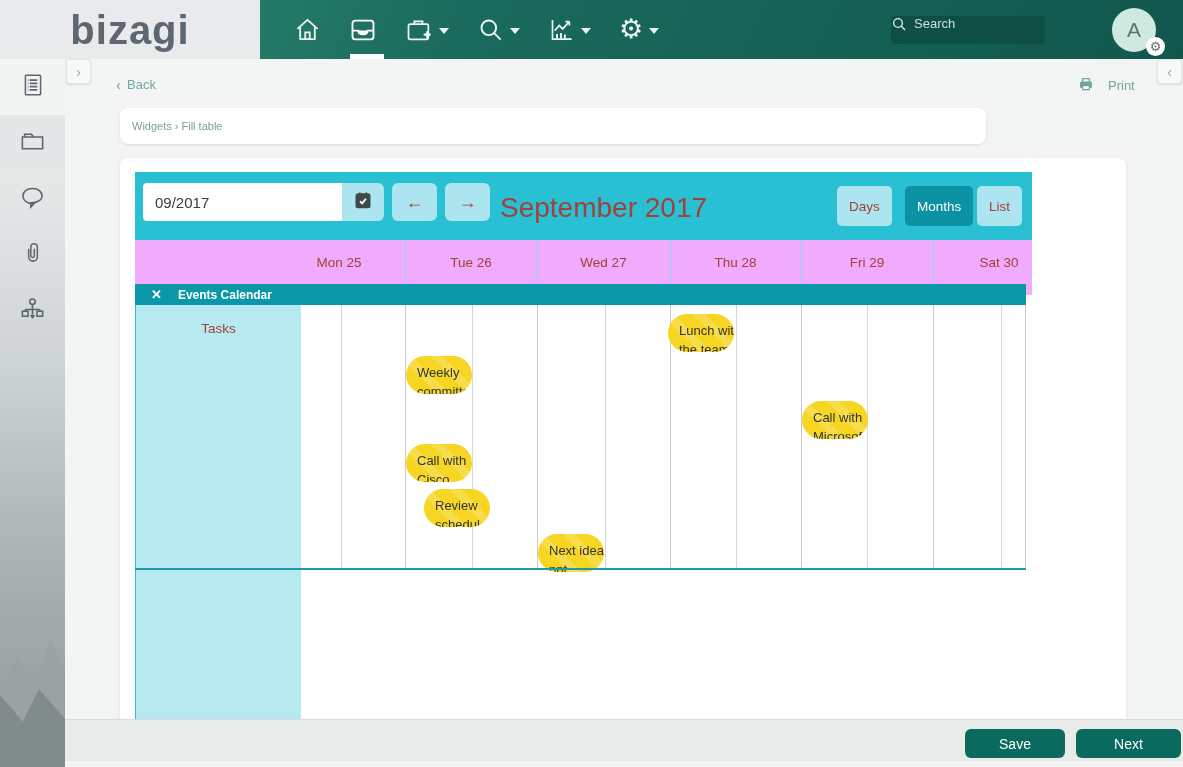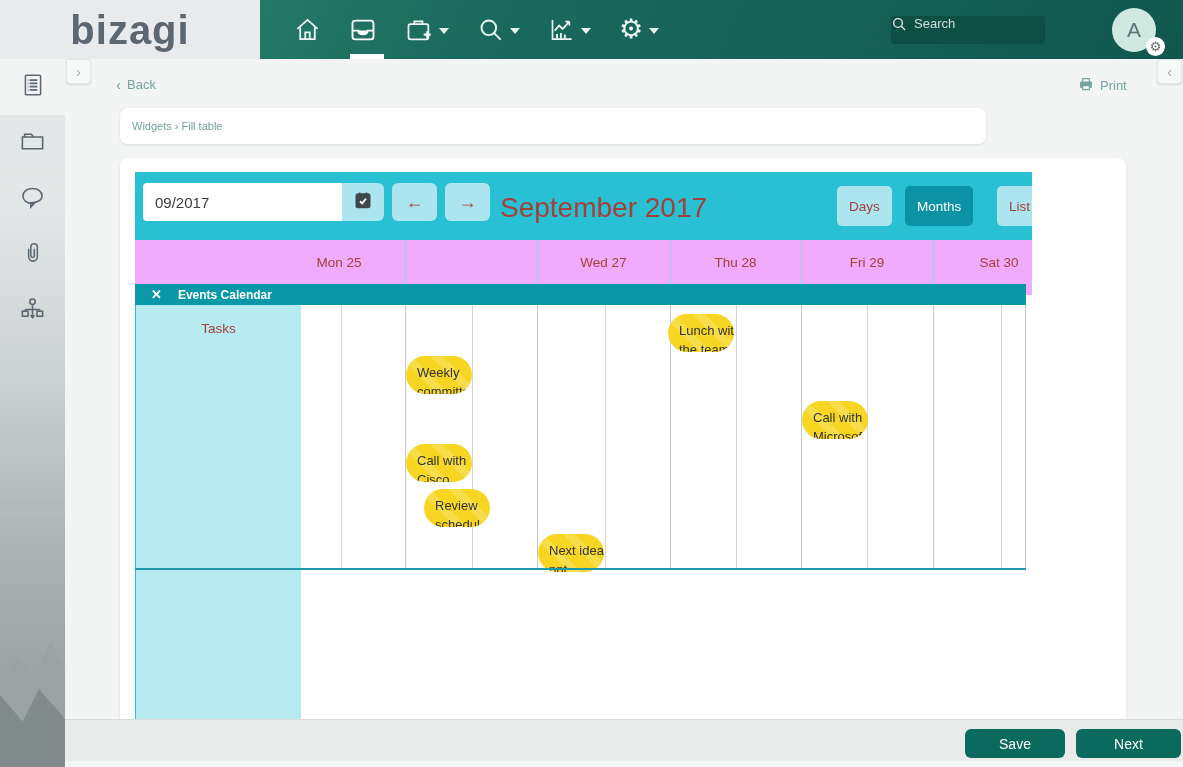--- a/index.html
+++ b/index.html
@@ -45,21 +45,21 @@
               border:1px solid #e3e5e5; border-radius:4px; box-shadow:0 1px 2px rgba(0,0,0,0.12);
               display:flex; align-items:center; justify-content:center; color:#9aa3a3; font-size:14px; cursor:pointer; }
   .edge-tab.left { left:66px; border-top-left-radius:0; }
   .edge-tab.right { left:1157px; }
 
   
   .back-link { position:absolute; left:116px; top:76px; color:#74a6a1; font-size:13px; cursor:pointer;
                display:flex; align-items:center; gap:6px; }
   .back-chevron { font-size:15px; }
   .print-btn { position:absolute; left:1078px; top:76px; color:#72a5a0; font-size:13px; cursor:pointer;
-               display:flex; align-items:center; gap:6px; }
+               display:flex; align-items:center; gap:14px; }
 
   
   .breadcrumb-card { position:absolute; left:120px; top:108px; width:866px; height:36px; background:#ffffff;
                      border-radius:8px; box-shadow:0 1px 3px rgba(0,0,0,0.10);
                      display:flex; align-items:center; padding-left:12px; color:#74a29d; font-size:11px; }
   .main-card { position:absolute; left:120px; top:158px; width:1006px; height:567px; background:#ffffff;
                border-radius:8px 8px 0 0; box-shadow:0 1px 3px rgba(0,0,0,0.10); }
 
   
   .cal { position:absolute; left:15px; top:14px; width:897px; height:551px; overflow:hidden; }
@@ -68,21 +68,21 @@
                 border:none; outline:none; border-radius:4px 0 0 4px; padding:0 12px; font-size:15px; color:#3c3c3c;
                 font-family:"Liberation Sans",sans-serif; }
   .cal-picker-btn { position:absolute; left:207px; top:11px; width:42px; height:38px; background:#ace5ef;
                     border-radius:0 6px 6px 0; display:flex; align-items:center; justify-content:center; cursor:pointer; }
   .nav-arrow { position:absolute; top:11px; width:45px; height:38px; background:#ace5ef; border-radius:6px;
                display:flex; align-items:center; justify-content:center; color:#a3403a; font-size:18px; cursor:pointer; }
   .arrow-prev { left:257px; } .arrow-next { left:310px; }
   .cal-title { position:absolute; left:365px; top:20px; font-size:28px; color:#a3403a; }
   .view-btn { position:absolute; top:14px; height:40px; background:#ace5ef; border:none; border-radius:5px;
               color:#a3403a; font-size:13.5px; cursor:pointer; font-family:"Liberation Sans",sans-serif; padding:0 12px; }
-  .view-days { left:702px; } .view-months { left:770px; } .view-list { left:842px;margin-left:20px; }
+  .view-days { left:702px; } .view-months { left:770px; } .view-list { left:842px; }
   .view-btn.active { background:#0b93a5; color:#ffffff; }
 
   .day-row { position:absolute; left:0; top:68px; width:897px; height:55px; background:#f0abfc; }
   .day-label { position:absolute; top:0; height:44px; display:flex; align-items:center; justify-content:center;
                color:#a3403a; font-size:13.5px; }
   .day-div { position:absolute; top:0; width:1px; height:44px; background:#8fd7e3; }
 
   .events-bar { position:absolute; left:0; top:112px; width:891px; height:21px; background:#0a98a9;
                 display:flex; align-items:center; color:#ffffff; }
   .events-x { margin-left:16px; font-size:13px; font-weight:700; cursor:pointer; }
@@ -282,20 +282,21 @@
           <span>→</span>
         </div>
         <div class="cal-title">September 2017</div>
         <button class="view-btn view-days">Days</button>
         <button class="view-btn view-months active">Months</button>
         <button class="view-btn view-list">List</button>
       </div>
 
       <div class="day-row">
         <div class="day-label" style="left:138px;width:132px">Mon 25</div>
+        <div class="day-label" style="left:270px;width:132px">Tue 26</div>
         <div class="day-label" style="left:402px;width:133px">Wed 27</div>
         <div class="day-label" style="left:535px;width:131px">Thu 28</div>
         <div class="day-label" style="left:666px;width:132px">Fri 29</div>
         <div class="day-label" style="left:798px;width:132px">Sat 30</div>
         <div class="day-div" style="left:270px"></div>
         <div class="day-div" style="left:402px"></div>
         <div class="day-div" style="left:535px"></div>
         <div class="day-div" style="left:666px"></div>
         <div class="day-div" style="left:798px"></div>
       </div>

